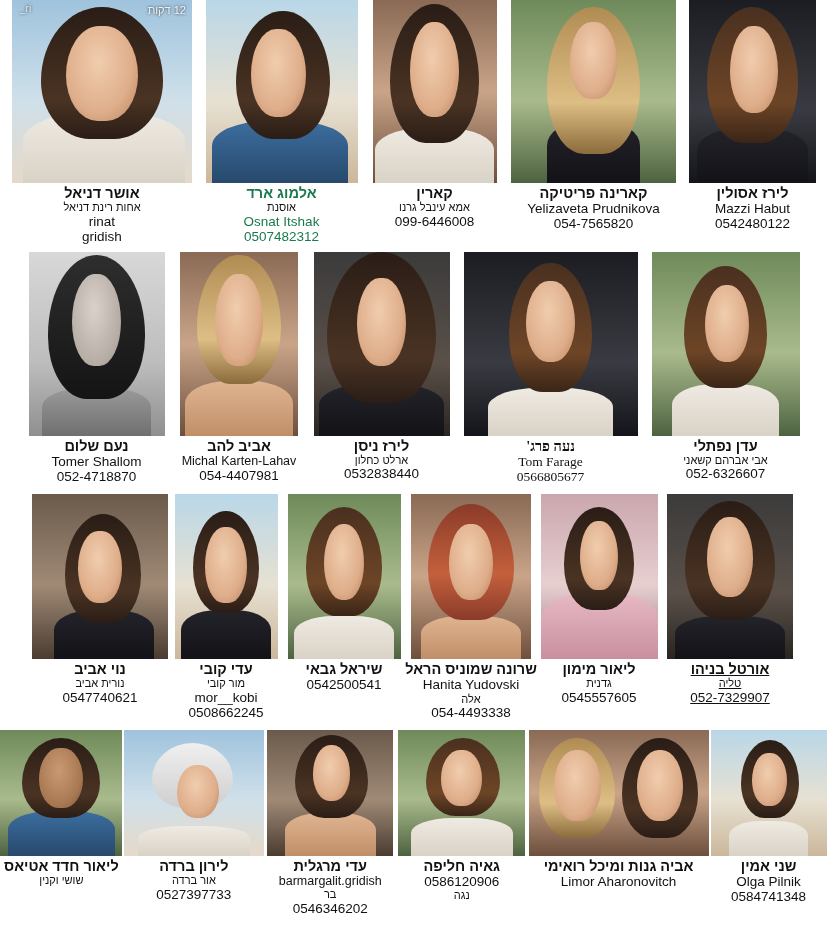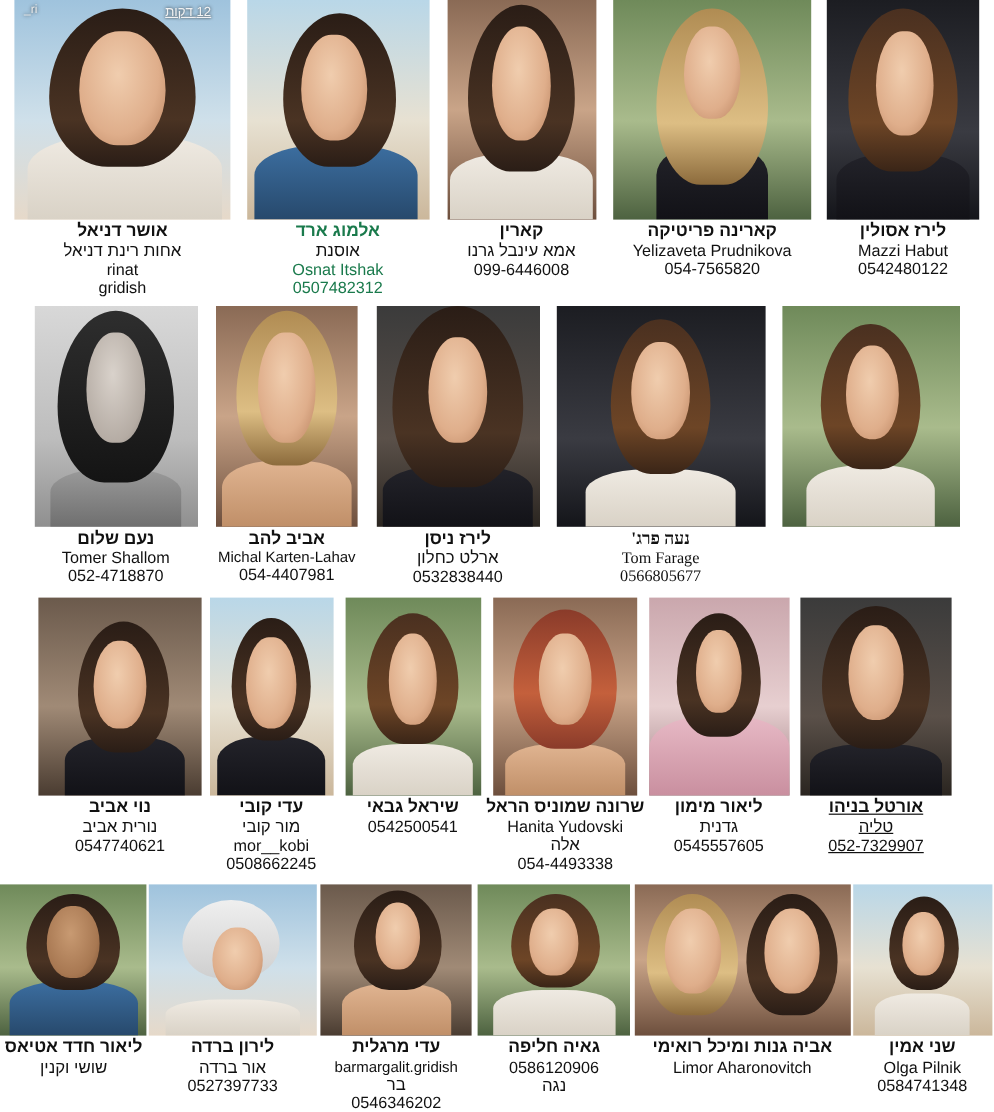--- a/index.html
+++ b/index.html
@@ -53,45 +53,44 @@
     font-weight: bold;
     font-size: 14.5px;
     direction: rtl;
     white-space: nowrap;
   }
   .nm-en {
     font-size: 13.5px;
     white-space: nowrap;
   }
   .nm-he2 {
-    font-size: 14px;
+    font-size: 11px;
     direction: rtl;
     white-space: nowrap;
   }
   .phone {
     font-size: 13.5px;
     white-space: nowrap;
   }
   .green .nm-he,
   .green .nm-en,
   .green .phone {
     color: #1a7a4c;
   }
   .small {
     font-size: 12.5px;
   }
   .ph-badge {
     position: absolute;
     top: 4px;
-    right: 16px;
+    right: 6px;
     color: #f2f2f2;
     font-size: 11px;
     direction: rtl;
     text-shadow: 0 0 3px rgba(0,0,0,.8);
-    text-decoration: underline;
   }
   .ph-badge2 {
     position: absolute;
     top: 3px;
     left: 8px;
     color: #eaeaea;
     font-size: 10px;
     text-shadow: 0 0 3px rgba(0,0,0,.8);
   }
 
@@ -277,20 +276,25 @@
     </div>
 
     <div class="cell" style="width:162px;">
       <div class="photo p-green" style="width:148px;height:184px;">
         <div class="ph-inner">
           <div class="torso t-white" style="left:14%;right:14%;bottom:0;height:28%;"></div>
           <div class="hair hair-brown" style="left:22%;top:8%;width:56%;height:66%;"></div>
           <div class="face" style="left:36%;top:18%;width:30%;height:42%;"></div>
         </div>
       </div>
+      <div class="caption">
+        <div class="nm-he">עדן נפתלי</div>
+        <div class="nm-he2">אבי אברהם קשאני</div>
+        <div class="phone">052-6326607</div>
+      </div>
     </div>
   </div>
 
   <div class="row" style="margin-top:10px;">
     <div class="cell" style="width:140px;">
       <div class="photo p-room" style="width:136px;height:165px;">
         <div class="ph-inner">
           <div class="torso t-black" style="left:16%;right:10%;bottom:0;height:30%;"></div>
           <div class="hair hair-dark" style="left:24%;top:12%;width:56%;height:66%;"></div>
           <div class="face" style="left:34%;top:22%;width:32%;height:44%;"></div>

